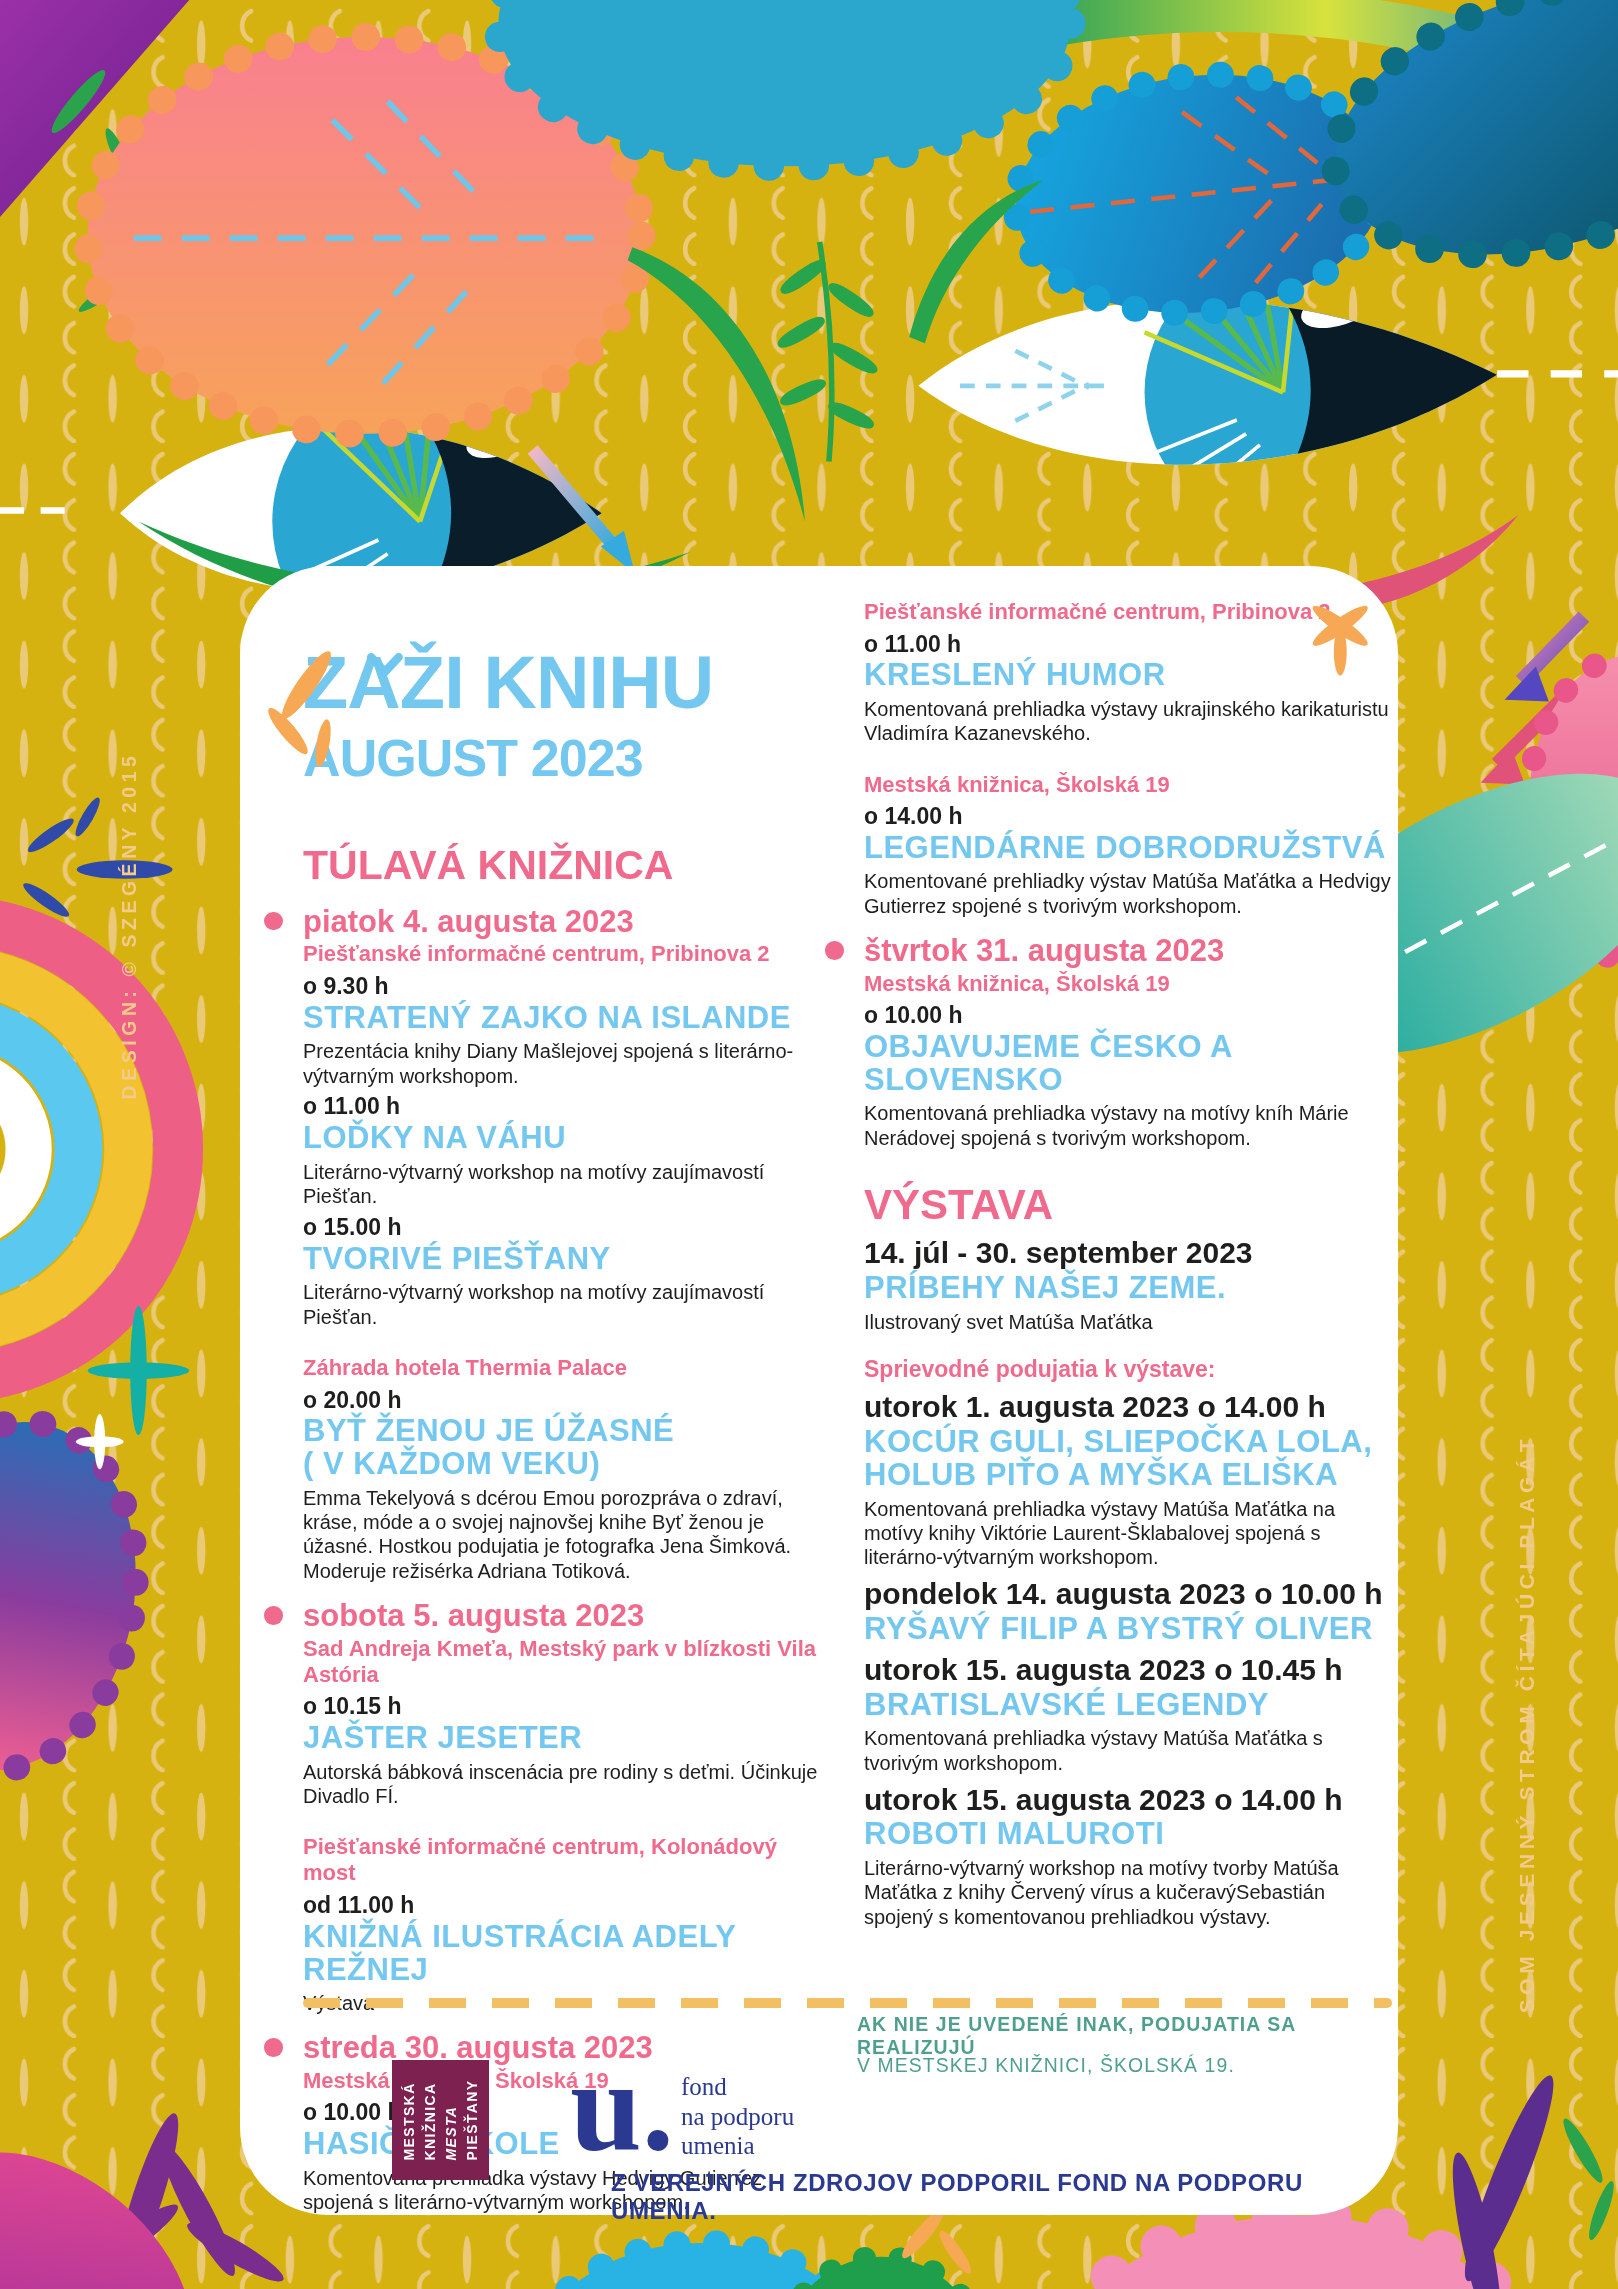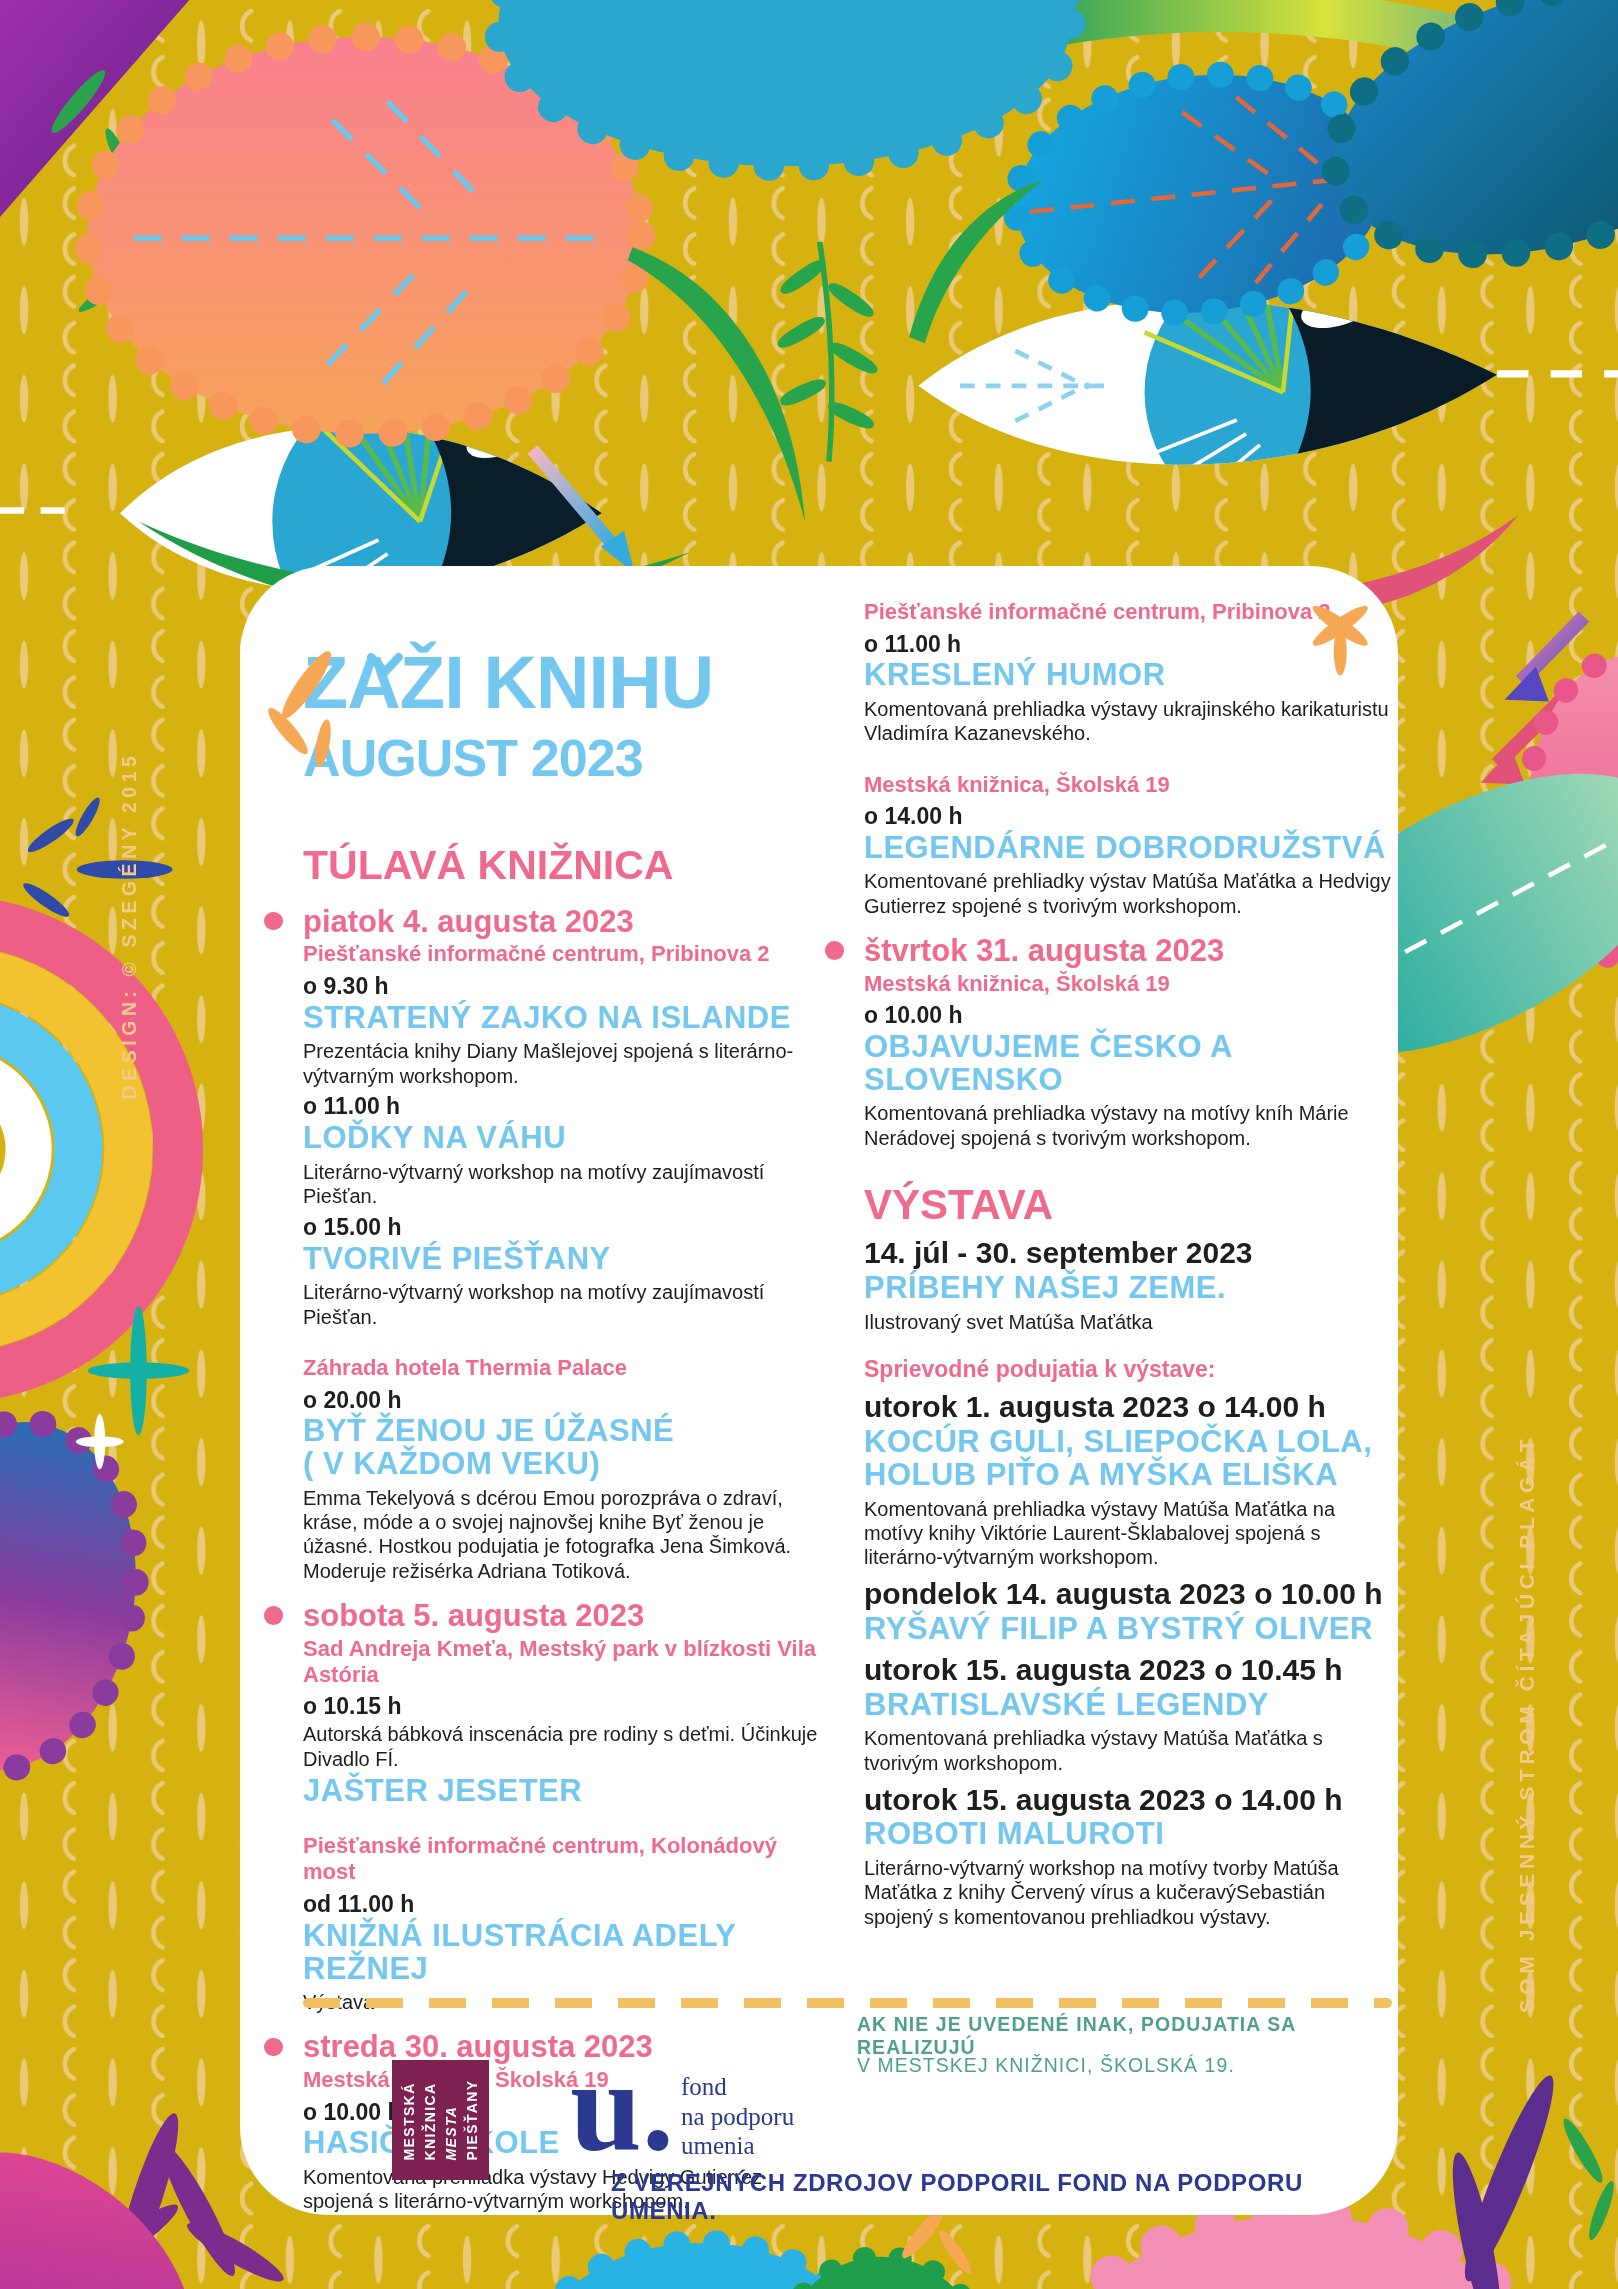--- a/index.html
+++ b/index.html
@@ -375,22 +375,22 @@
         <div class="blk blk-event">TVORIVÉ PIEŠŤANY</div>
         <div class="blk blk-desc">Literárno-výtvarný workshop na motívy zaujímavostí Piešťan.</div>
         <div class="blk blk-venue blk-gap">Záhrada hotela Thermia Palace</div>
         <div class="blk blk-time">o 20.00 h</div>
         <div class="blk blk-event">BYŤ ŽENOU JE ÚŽASNÉ
 ( V KAŽDOM VEKU)</div>
         <div class="blk blk-desc">Emma Tekelyová s dcérou Emou porozpráva o zdraví, kráse, móde a o svojej najnovšej knihe Byť ženou je úžasné. Hostkou podujatia je fotografka Jena Šimková. Moderuje režisérka Adriana Totiková.</div>
         <div class="blk blk-date">sobota 5. augusta 2023</div>
         <div class="blk blk-venue">Sad Andreja Kmeťa, Mestský park v blízkosti Vila Astória</div>
         <div class="blk blk-time">o 10.15 h</div>
+        <div class="blk blk-event">JAŠTER JESETER</div>
         <div class="blk blk-desc">Autorská bábková inscenácia pre rodiny s deťmi. Účinkuje Divadlo FÍ.</div>
-        <div class="blk blk-event">JAŠTER JESETER</div>
         <div class="blk blk-venue blk-gap">Piešťanské informačné centrum, Kolonádový most</div>
         <div class="blk blk-time">od 11.00 h</div>
         <div class="blk blk-event">KNIŽNÁ ILUSTRÁCIA ADELY REŽNEJ</div>
         <div class="blk blk-desc">Výstava</div>
         <div class="blk blk-date">streda 30. augusta 2023</div>
         <div class="blk blk-venue">Mestská knižnica, Školská 19</div>
         <div class="blk blk-time">o 10.00 h</div>
         <div class="blk blk-event">HASIČI V ŠKOLE</div>
         <div class="blk blk-desc">Komentovaná prehliadka výstavy Hedvigy Gutierrez spojená s literárno-výtvarným workshopom.</div>
       </div>

